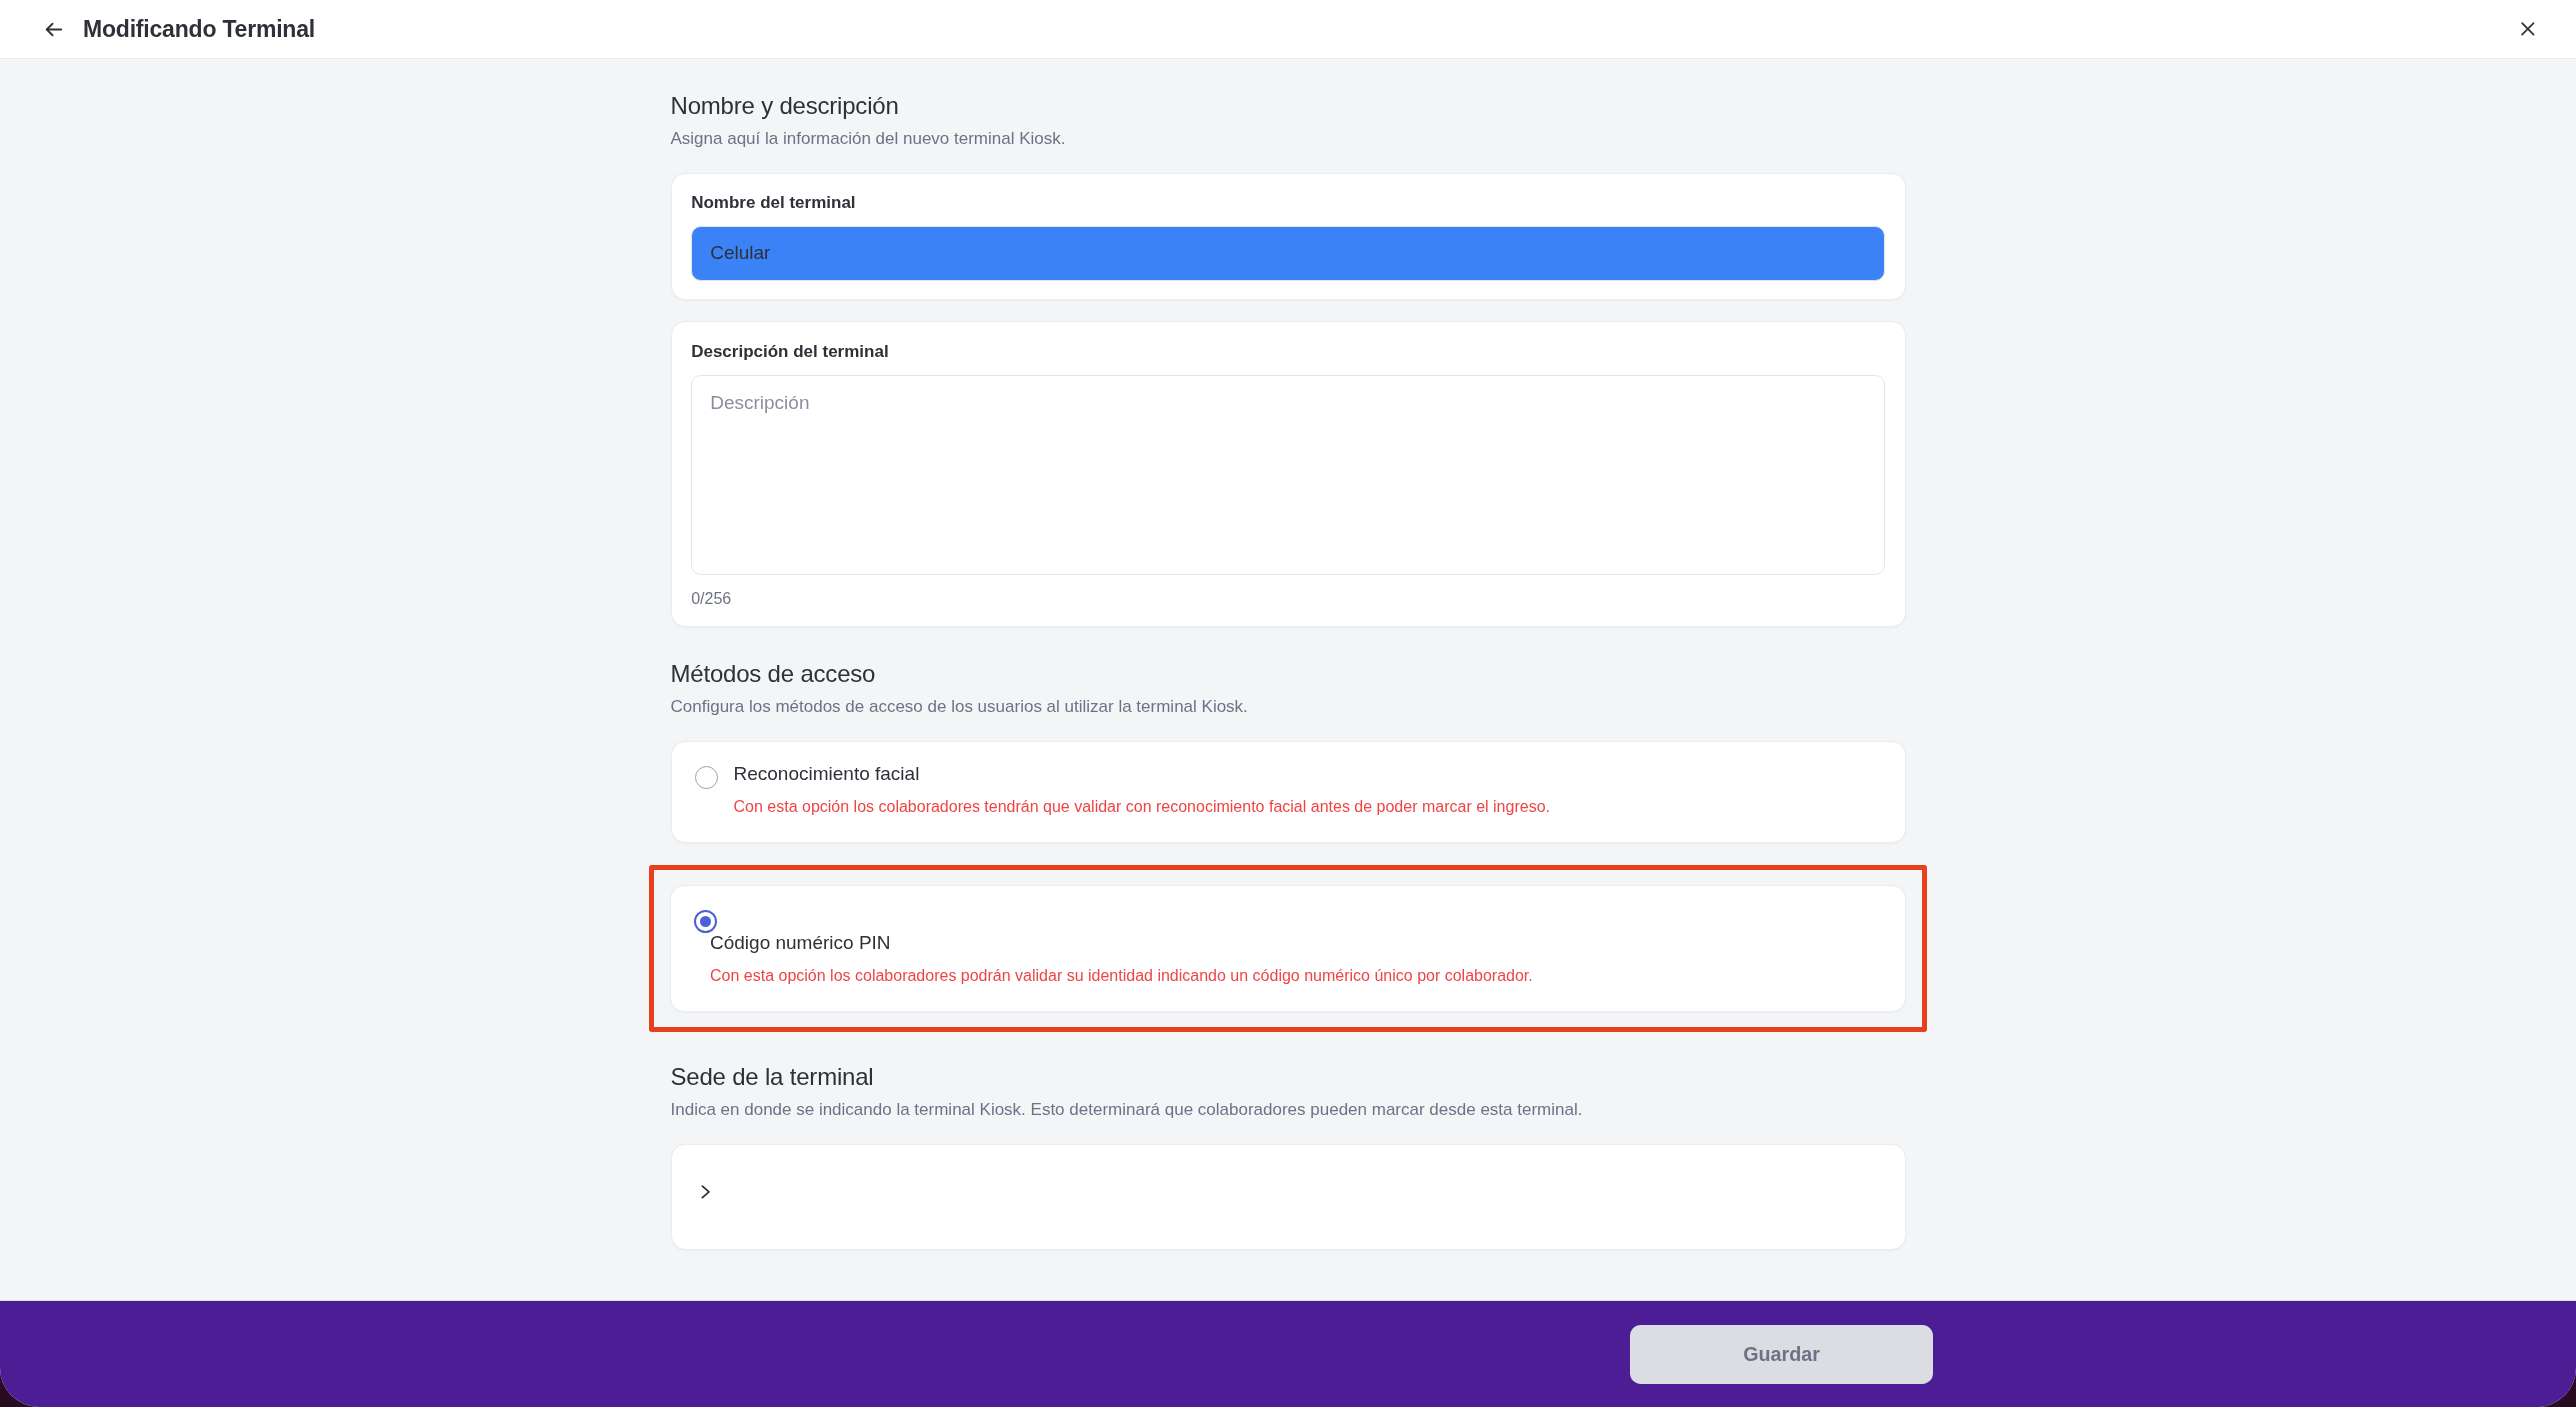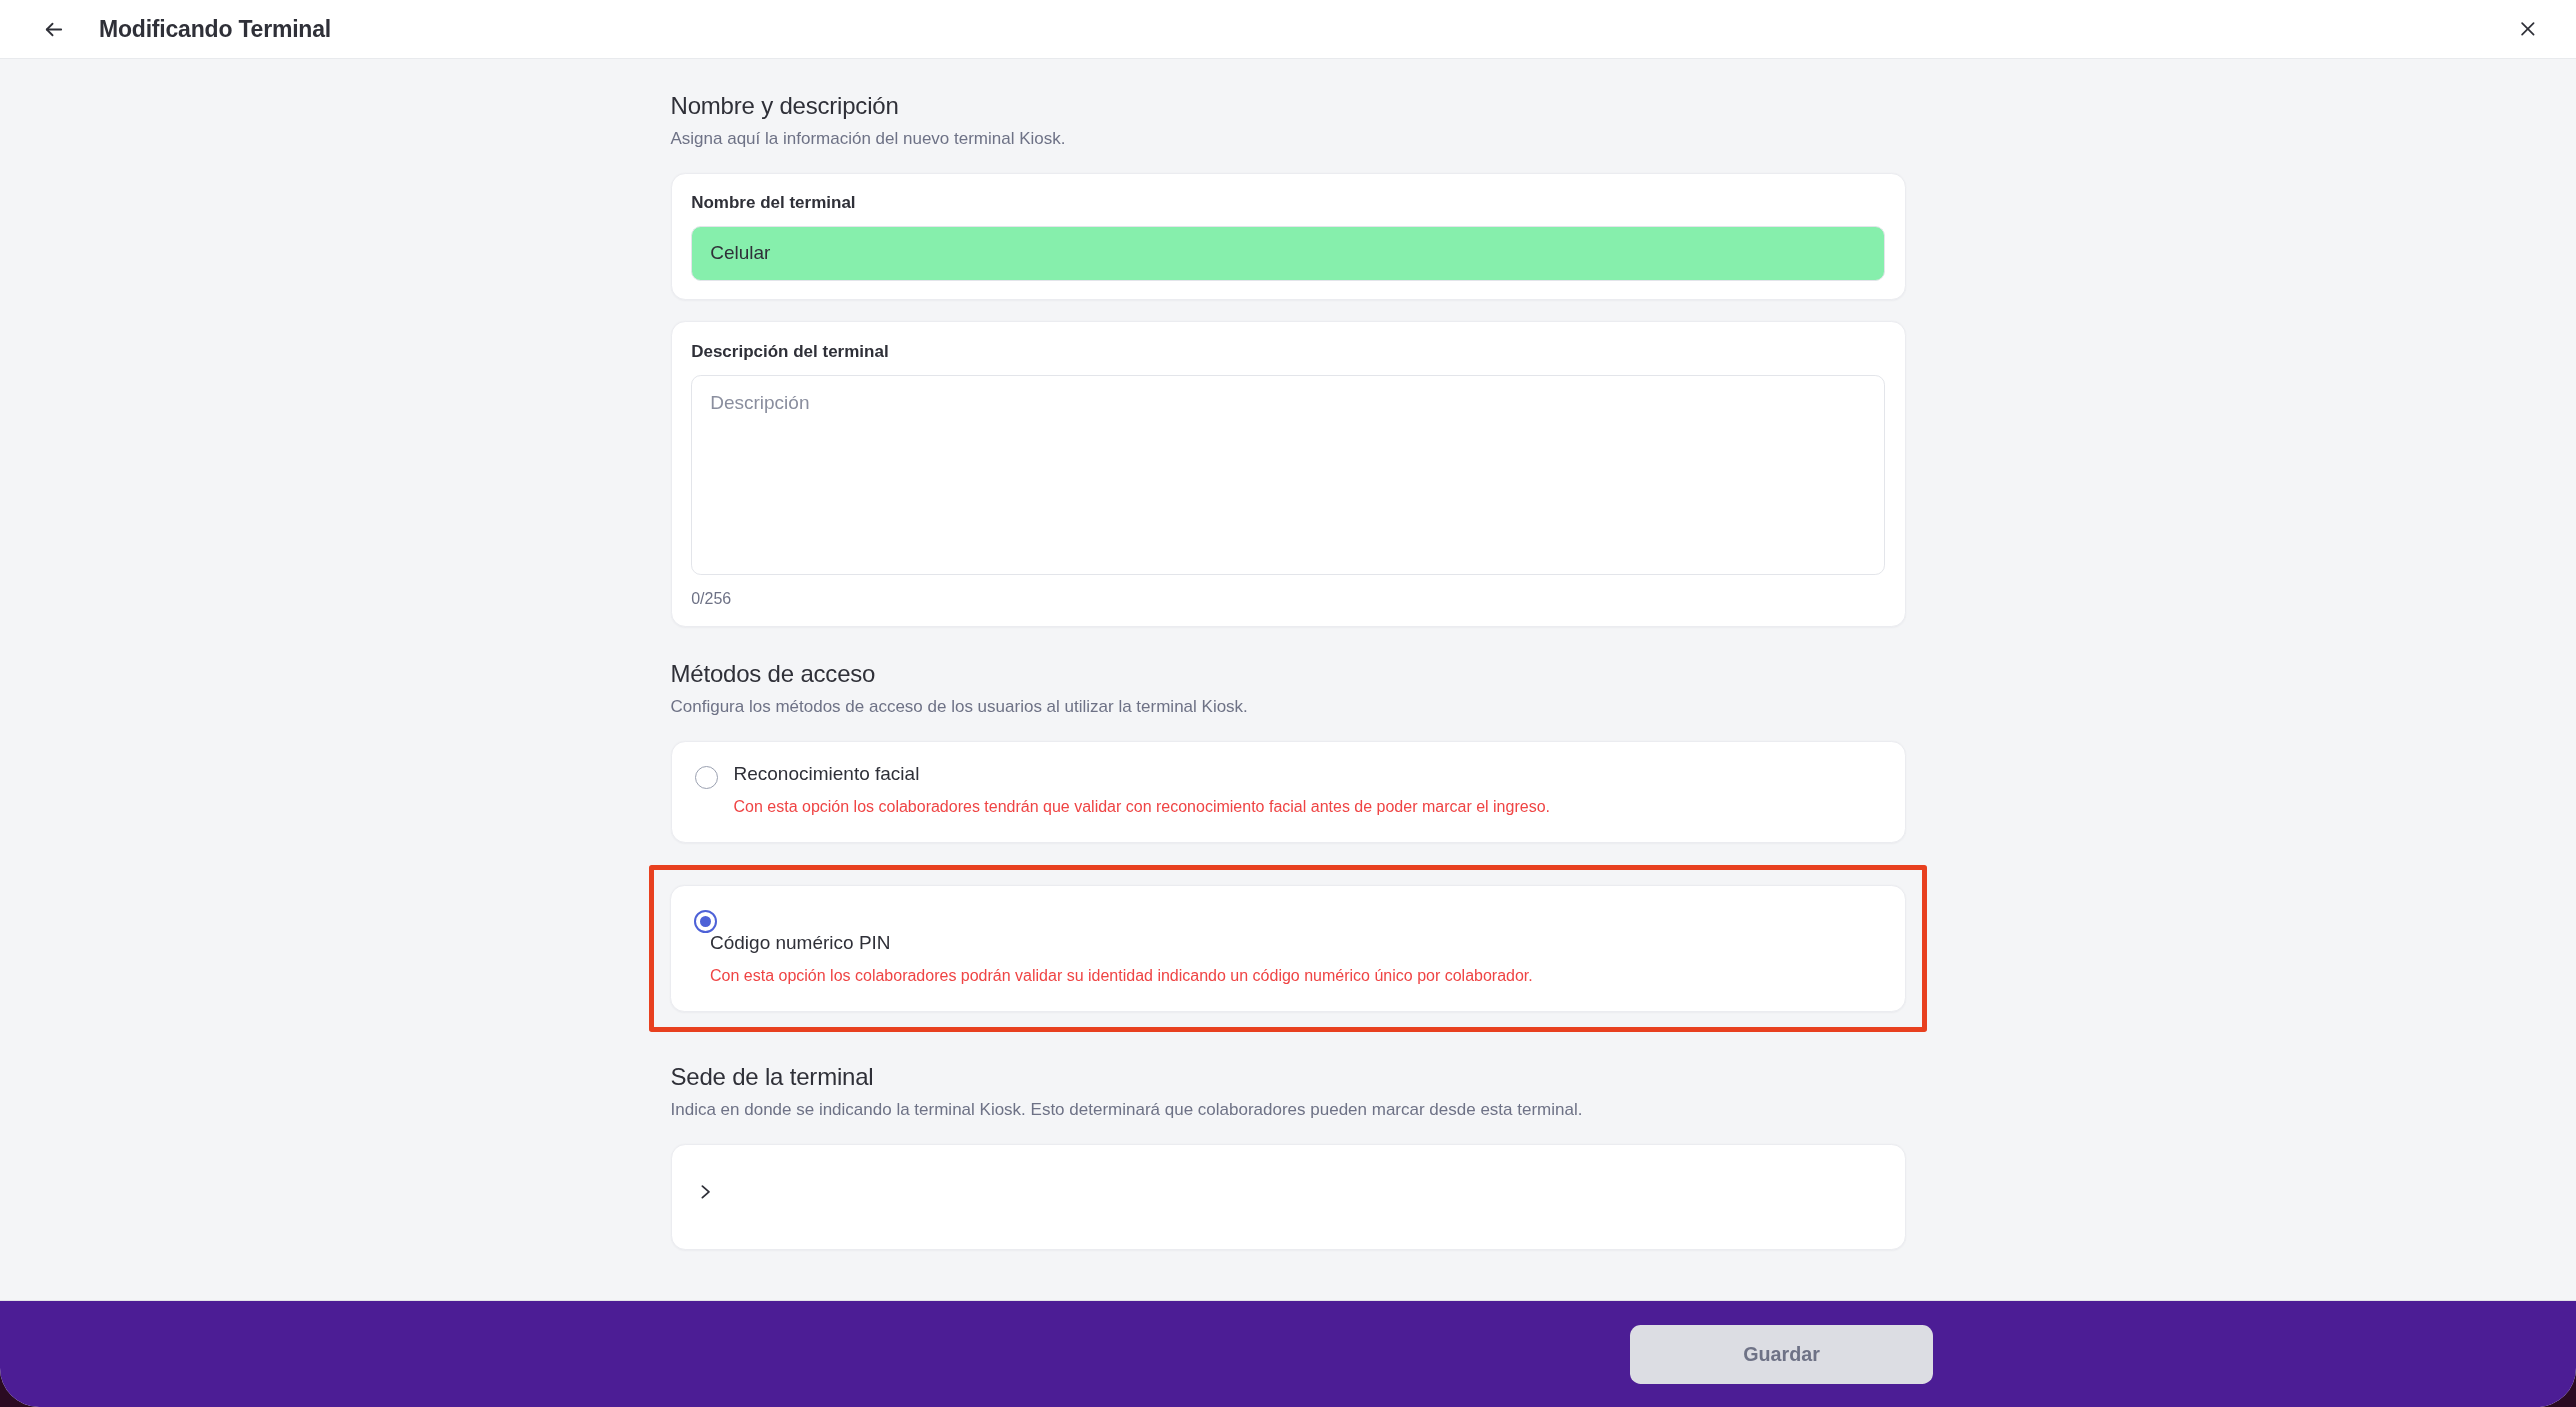--- a/index.html
+++ b/index.html
@@ -40,21 +40,21 @@
     width: 30px; height: 30px;
     display: flex; align-items: center; justify-content: center;
     cursor: pointer;
     flex: 0 0 auto;
   }
   .back-btn svg { display:block; }
   .header-title {
     font-size: 23px;
     font-weight: bold;
     color: #2F3038;
-    margin-left: 31px;
+    margin-left: 15px;
     letter-spacing: -0.2px;
     white-space: nowrap;
   }
   .close-btn {
     margin-left: auto;
     width: 36px; height: 36px;
     display: flex; align-items: center; justify-content: center;
     cursor: pointer;
   }
   .close-btn svg { display:block; }
@@ -102,21 +102,21 @@
     font-size: 17px;
     font-weight: bold;
     color: #2F3038;
     margin-bottom: 12.5px;
   }
   .text-input {
     width: 100%;
     height: 55px;
     border: 0.9px solid #E3E5EA;
     border-radius: 9.8px;
-    background: #86efac;
+    background: #3b82f6;
     font-family: "Liberation Sans", sans-serif;
     font-size: 19px;
     color: #2F3038;
     padding: 12px 18px;
     outline: none;
   }
   .text-area {
     width: 100%;
     height: 200px;
     border: 0.9px solid #E3E5EA;

